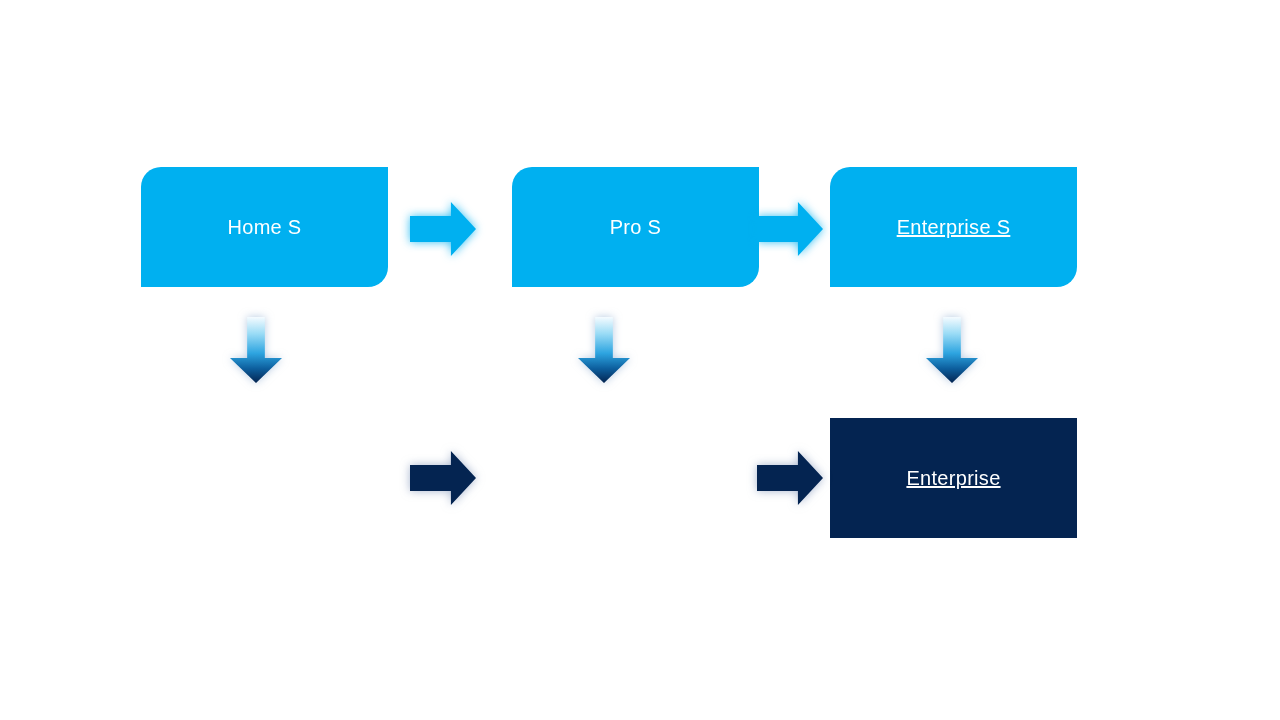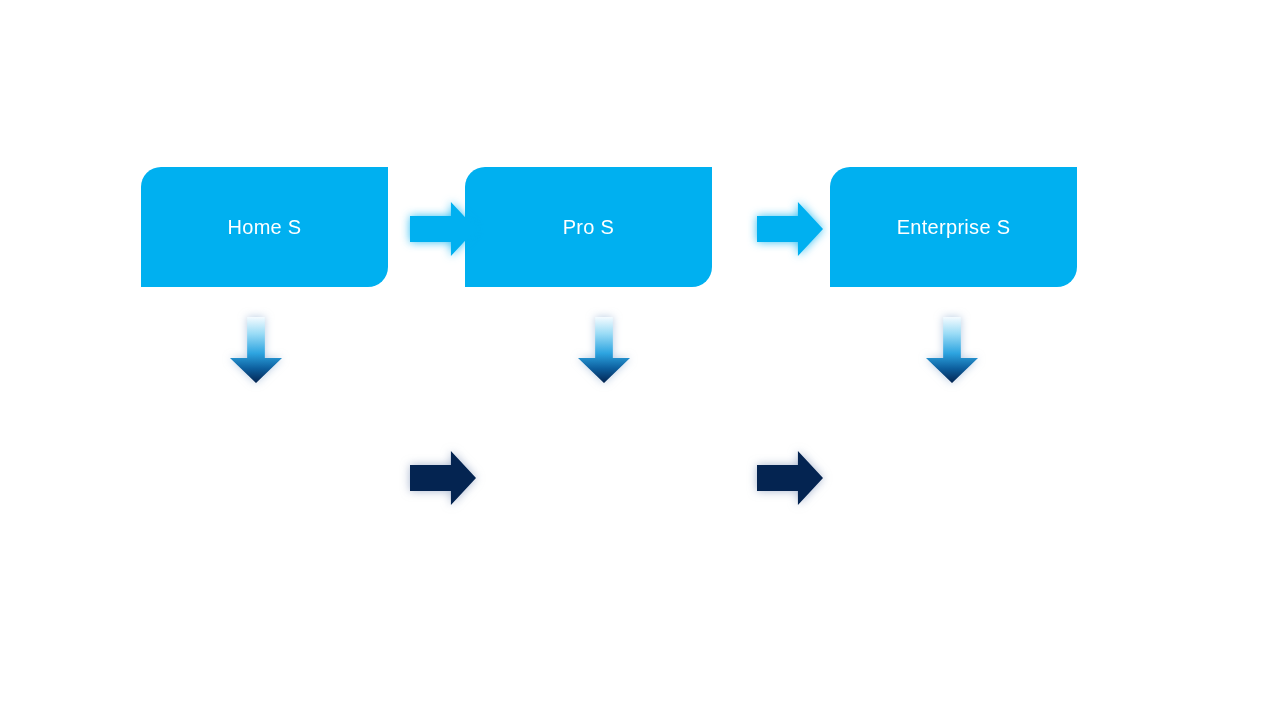--- a/index.html
+++ b/index.html
@@ -31,22 +31,22 @@
   .node-top {
     background: var(--light-blue, #00B0F0);
     border-radius: 20px 0 20px 0;
     top: 167px;
   }
   .node-bottom {
     background: var(--dark-navy, #042451);
     top: 418px;
   }
   .col-0 { left: 141px; }
-  .col-1 { left: 465px; text-align: right; }
-  .col-2 { left: 830px; }
+  .col-1 { left: 512px; text-align: right; }
+  .col-2 { left: 830px; text-decoration: underline; }
 
   
   .arrow-right {
     position: absolute;
     width: 66px;
     height: 54px;
   }
   .arrow-right .shape {
     width: 100%;
     height: 100%;
@@ -117,20 +117,23 @@
   <div class="arrow-down col-down-0">
     <div class="shape"></div>
   </div>
   <div class="arrow-down col-down-1">
     <div class="shape"></div>
   </div>
   <div class="arrow-down col-down-2">
     <div class="shape"></div>
   </div>
 
+  <div class="node node-bottom col-2">
+    <span>Enterprise</span>
+  </div>
 
   <div class="arrow-right dark arrow-row-bottom arrow-gap-0">
     <div class="shape"></div>
   </div>
   <div class="arrow-right dark arrow-row-bottom arrow-gap-1">
     <div class="shape"></div>
   </div>
 
 </div>
 

